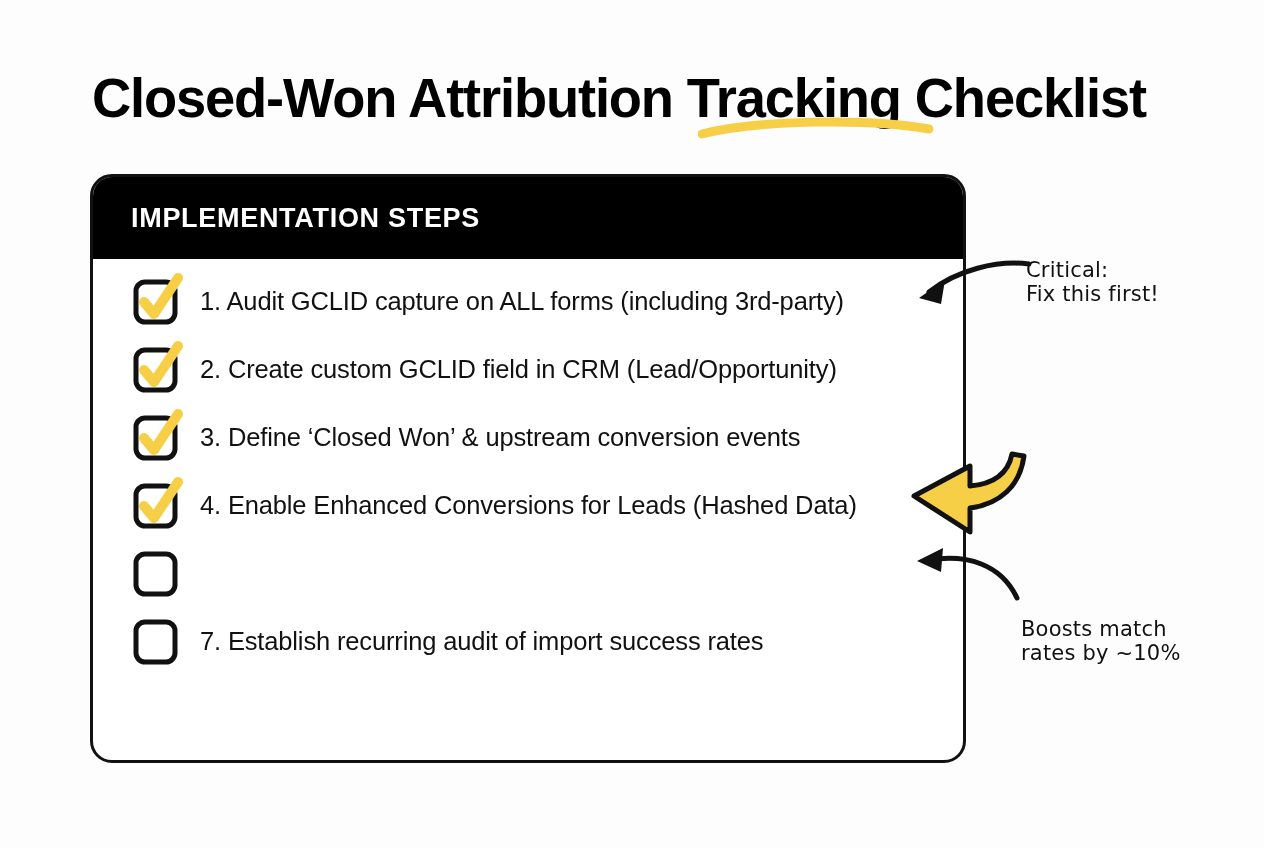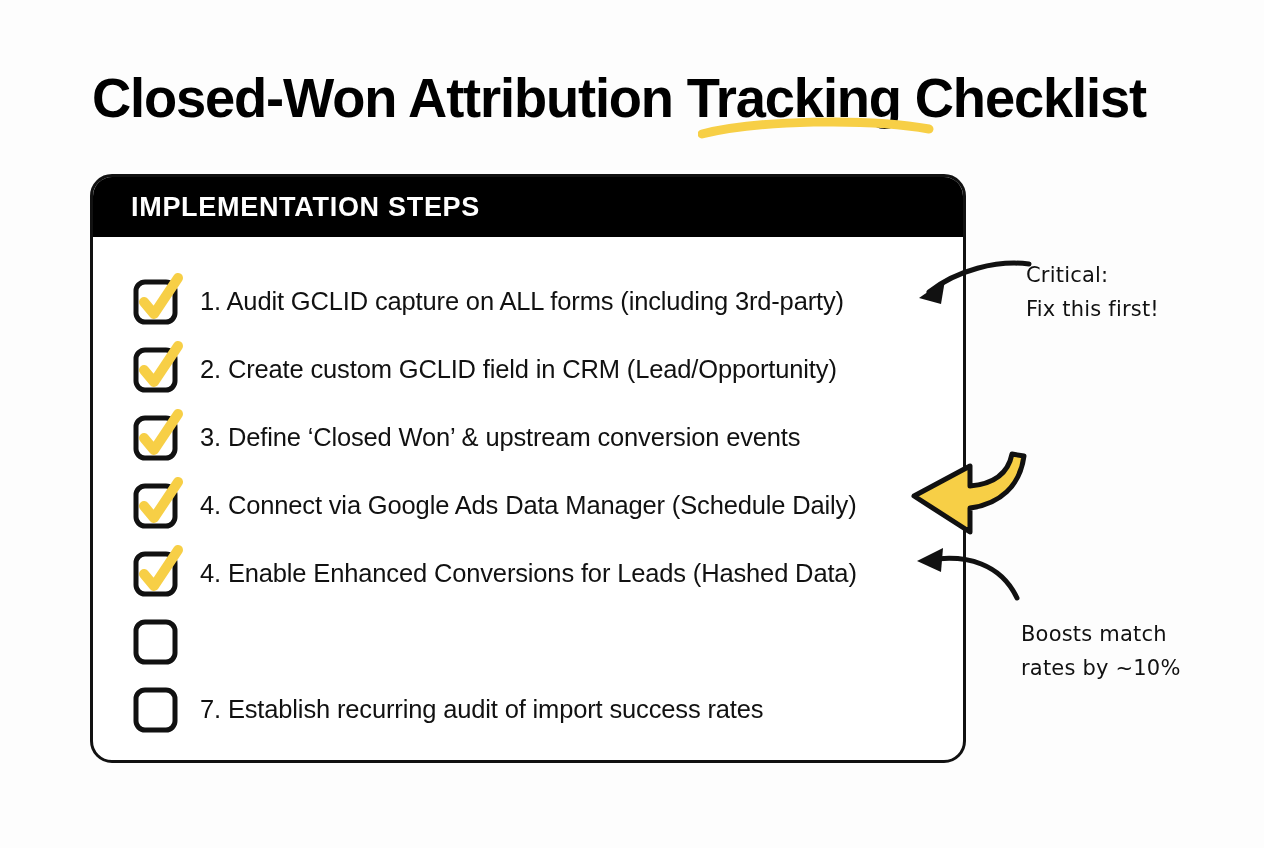--- a/index.html
+++ b/index.html
@@ -55,21 +55,21 @@
     border-radius: 22px;
     background: #ffffff;
     box-sizing: border-box;
     overflow: hidden;
   }
   .card-header {
     position: absolute;
     left: 0;
     top: 0;
     right: 0;
-    height: 60px;
+    height: 82px;
     background: #000000;
     display: flex;
     align-items: center;
   }
   .card-header-title {
     margin-left: 38px;
     color: #ffffff;
     font-family: "Liberation Sans", sans-serif;
     font-weight: bold;
     font-size: 27px;
@@ -113,21 +113,21 @@
     color: #111111;
     white-space: nowrap;
     letter-spacing: -0.15px;
   }
 
   
   .annotation {
     position: absolute;
     font-family: "DejaVu Sans", sans-serif;
     font-size: 21px;
-    line-height: 34px;
+    line-height: 24px;
     color: #111111;
     white-space: pre-line;
     letter-spacing: 0.2px;
   }
   .anno-critical { left: 1026px; top: 258px; }
   .anno-crucial  { left: 1029px; top: 424px; }
   .anno-boosts   { left: 1021px; top: 617px; }
 
   .anno-svg {
     position: absolute;
@@ -179,29 +179,20 @@
       <div class="check-row">
         <div class="checkbox">
           <svg width="52" height="56" viewBox="0 0 52 56">
             <rect x="3" y="8" width="39" height="40" rx="9" ry="9" fill="#ffffff" stroke="#111111" stroke-width="5"></rect>
             <path d="M11 28 L21 40 L45 4" fill="none" stroke="#f7cf46" stroke-width="10" stroke-linecap="round" stroke-linejoin="round"></path>
           </svg>
         </div>
         <div class="row-label">3. Define ‘Closed Won’ &amp; upstream conversion events</div>
       </div>
 
-      <div class="check-row">
-        <div class="checkbox">
-          <svg width="52" height="56" viewBox="0 0 52 56">
-            <rect x="3" y="8" width="39" height="40" rx="9" ry="9" fill="#ffffff" stroke="#111111" stroke-width="5"></rect>
-            <path d="M11 28 L21 40 L45 4" fill="none" stroke="#f7cf46" stroke-width="10" stroke-linecap="round" stroke-linejoin="round"></path>
-          </svg>
-        </div>
-        <div class="row-label">4. Connect via Google Ads Data Manager (Schedule Daily)</div>
-      </div>
 
       <div class="check-row">
         <div class="checkbox">
           <svg width="52" height="56" viewBox="0 0 52 56">
             <rect x="3" y="8" width="39" height="40" rx="9" ry="9" fill="#ffffff" stroke="#111111" stroke-width="5"></rect>
             <path d="M11 28 L21 40 L45 4" fill="none" stroke="#f7cf46" stroke-width="10" stroke-linecap="round" stroke-linejoin="round"></path>
           </svg>
         </div>
         <div class="row-label">4. Enable Enhanced Conversions for Leads (Hashed Data)</div>
       </div>

